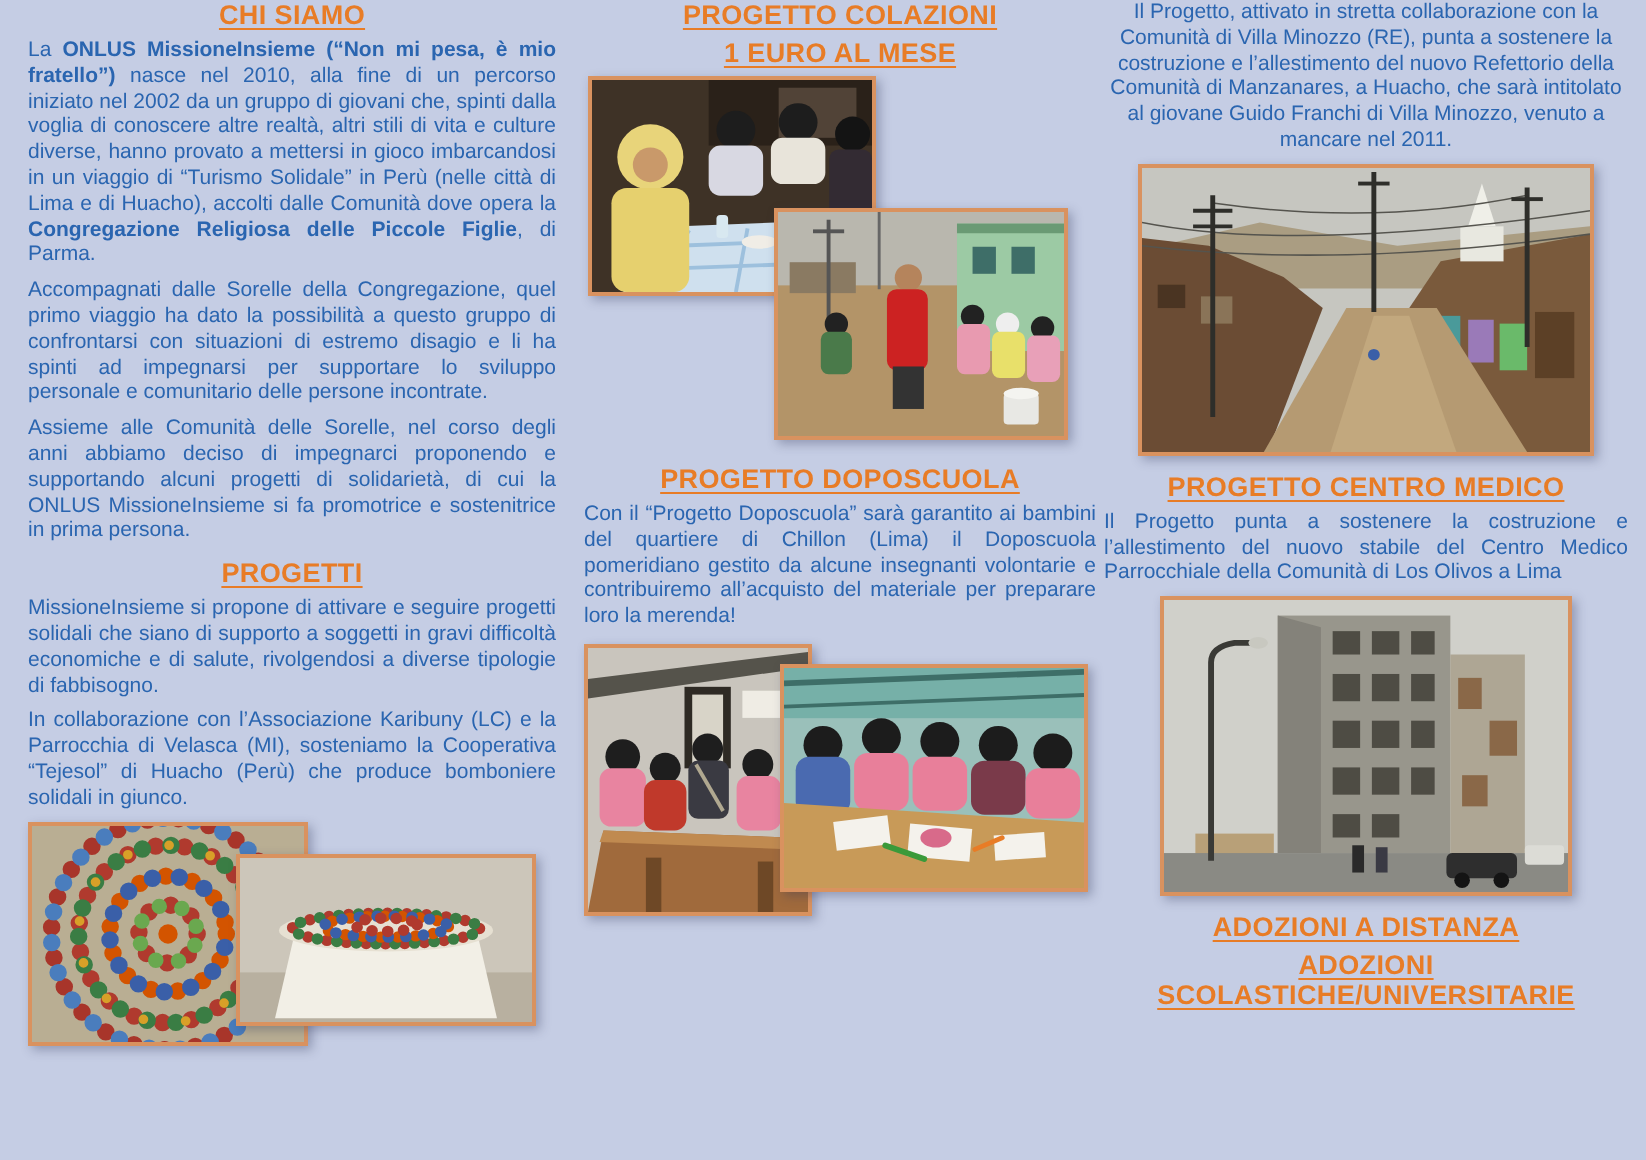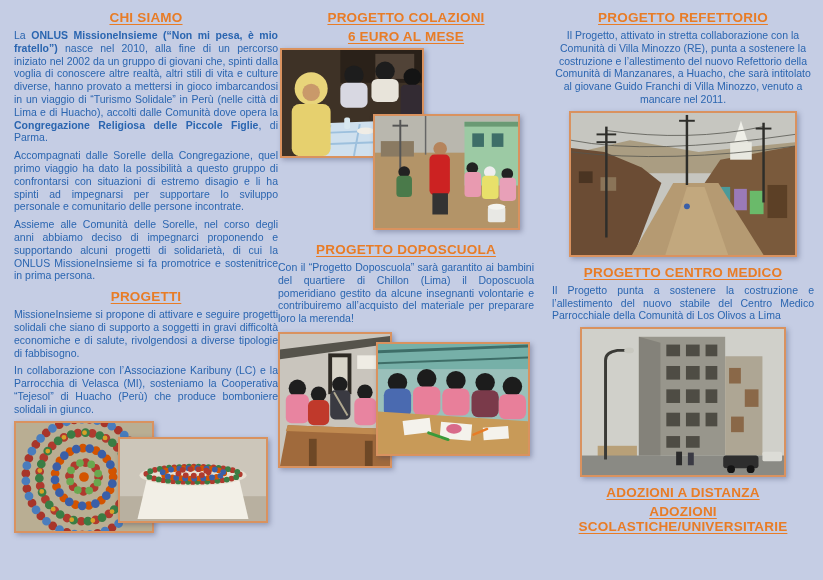--- a/index.html
+++ b/index.html
@@ -5,23 +5,23 @@
   * { box-sizing: border-box; margin: 0; padding: 0; }
   html,body { background:#9aa3bf; }
   .page {
     position: relative;
     width: 823px; height: 580px;
     background: #c5cde4;
     overflow: hidden;
     font-family: "Liberation Sans", sans-serif;
     margin: 0 auto;
   }
-  .col { position: absolute; top: 0; padding-top: 10px; }
+  .col { position: absolute; top: 0; }
   .col1 { left: 14px;  width: 264px; }
-  .col2 { left: 278px; width: 256px; }
+  .col2 { left: 292px; width: 256px; }
   .col3 { left: 552px; width: 262px; }
 
   .h {
     font-size: 13.5px; font-weight: bold; color: #e87c26;
     text-align: center; text-decoration: underline;
     text-underline-offset: 2px; margin: 0 0 4px;
     letter-spacing: .2px;
   }
   .h.sub { margin-top: 3px; }
   .h.gap-top { margin-top: 7px; }
@@ -108,21 +108,21 @@
             <ellipse cx="75" cy="36" rx="32" ry="5.5" stroke="#3a5fa8" stroke-width="6" stroke-dasharray="0 9" stroke-dashoffset="4"></ellipse>
             <ellipse cx="75" cy="35" rx="16" ry="3.5" stroke="#b03a2e" stroke-width="6" stroke-dasharray="0 8"></ellipse>
           </g>
         </svg>
       </div>
     </div>
   </div>
 
   <div class="col col2">
     <div class="h">PROGETTO COLAZIONI</div>
-    <div class="h sub">6 EURO AL MESE</div>
+    <div class="h sub">1 EURO AL MESE</div>
 
     <div class="photos photos-colazioni">
       <div class="ph abs ph-b1">
         <svg viewBox="0 0 144 110" preserveAspectRatio="none">
           <rect width="144" height="110" fill="#3e3226"></rect>
           <rect x="60" y="0" width="84" height="34" fill="#2a2119"></rect>
           <rect x="96" y="4" width="40" height="26" fill="#514337"></rect>
           <polygon points="16,110 144,110 144,72 42,76" fill="#cfe0ee"></polygon>
           <g stroke="#9dc0dd" stroke-width="2" fill="none">
             <path d="M50,78 L30,110"></path>
@@ -223,21 +223,20 @@
           <rect x="108" y="86" width="26" height="13" fill="#f4f2ec" transform="rotate(-4 120 92)"></rect>
           <ellipse cx="78" cy="88" rx="8" ry="5" fill="#d86a8a"></ellipse>
           <line x1="52" y1="92" x2="72" y2="99" stroke="#3a9a3a" stroke-width="3" stroke-linecap="round"></line>
           <line x1="98" y1="94" x2="112" y2="88" stroke="#e87c26" stroke-width="2.5" stroke-linecap="round"></line>
         </svg>
       </div>
     </div>
   </div>
 
   <div class="col col3">
-    <div class="h">PROGETTO REFETTORIO</div>
     <p class="p center">Il Progetto, attivato in stretta collaborazione con la Comunità di Villa Minozzo (RE), punta a sostenere la costruzione e l’allestimento del nuovo Refettorio della Comunità di Manzanares, a Huacho, che sarà intitolato al giovane Guido Franchi di Villa Minozzo, venuto a mancare nel 2011.</p>
 
     <div class="ph ph-block ph-d1">
       <svg viewBox="0 0 228 146" preserveAspectRatio="none">
         <rect width="228" height="146" fill="#c6c6c0"></rect>
         <polygon points="0,62 0,42 60,28 130,40 228,30 228,62" fill="#aa9d82"></polygon>
         <polygon points="0,146 0,36 34,40 72,56 92,72 64,146" fill="#6b4c34"></polygon>
         <rect x="8" y="60" width="14" height="12" fill="#4a3422"></rect>
         <rect x="30" y="66" width="16" height="14" fill="#8a7458"></rect>
         <polygon points="130,146 228,146 228,34 152,48 136,72" fill="#7a5a3c"></polygon>

